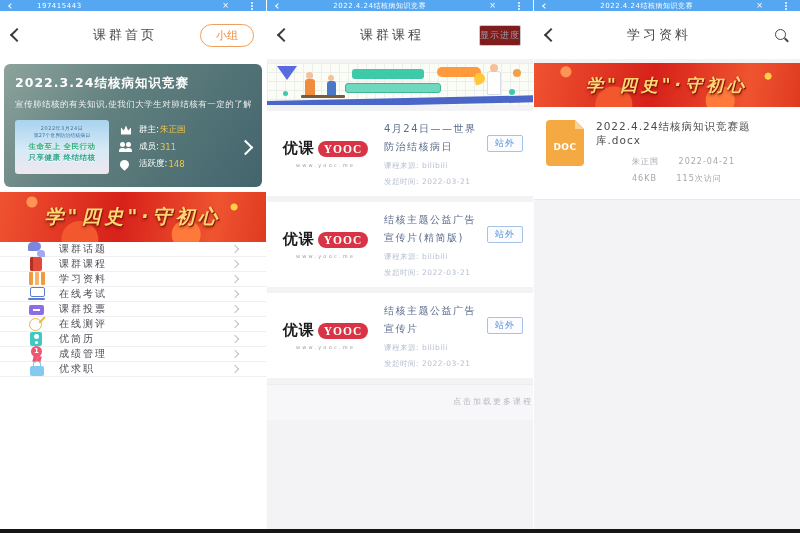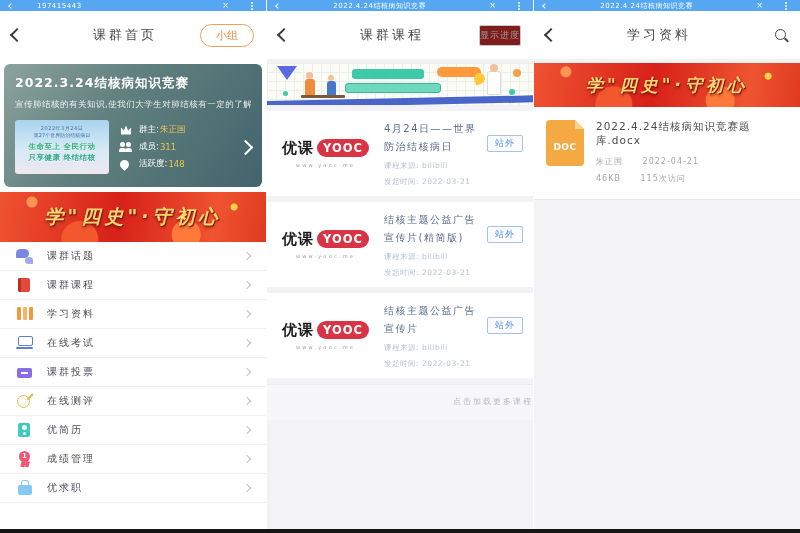--- a/index.html
+++ b/index.html
@@ -60,21 +60,21 @@
       radial-gradient(circle at 70% 85%, #ff7a3a 0 14px, transparent 15px),
       radial-gradient(circle at 30% 95%, #f2572e 0 18px, transparent 19px),
       linear-gradient(100deg,#ef5330 0%,#d7211a 45%,#ef5430 80%,#df3a20 100%); }
   .redbn .cal { font-size:19px; font-weight:bold; color:#ffd873; letter-spacing:4px; font-style:italic;
     text-shadow:1px 1px 0 #8c130a, 0 2px 3px rgba(90,10,5,.6); }
   .redbn.small { height:44px; margin:4px 0 0; }
   .redbn.small .cal { font-size:17px; }
 
   
   .menu { background:#fff; }
-  .mrow { height:29px; display:flex; align-items:center; padding:0 16px; border-bottom:1px solid #efeff2; cursor:pointer; }
+  .mrow { height:15px; display:flex; align-items:center; padding:0 28px; border-bottom:1px solid #efeff2; cursor:pointer; }
   .mrow .lb { font-size:10px; color:#4c4c56; letter-spacing:2px; }
   .chev-s { width:6px; height:6px; border-top:1.4px solid #bfbfc8; border-right:1.4px solid #bfbfc8; transform:rotate(45deg); margin-left:auto; flex:none; }
   .ic { width:18px; height:16px; position:relative; margin-right:13px; flex:none; }
   .ic::before,.ic::after { content:''; position:absolute; }
   .i-chat::before { width:13px; height:9px; background:#7b87de; border-radius:5px 5px 5px 1px; left:0; top:1px; }
   .i-chat::after { width:8px; height:7px; background:#a2aaee; border-radius:4px 4px 1px 4px; right:1px; bottom:0; }
   .i-book::before { width:12px; height:14px; background:#e2493b; border-radius:2px; left:2px; top:1px; }
   .i-book::after { width:3px; height:14px; background:#b5301f; left:2px; top:1px; border-radius:2px 0 0 2px; }
   .i-files::before { width:4px; height:13px; background:#f09a3e; left:1px; top:1px; border-radius:1px; box-shadow:6px 0 0 #f6b468, 12px 0 0 #f09a3e; }
   .i-laptop::before { width:13px; height:8px; border:1.8px solid #5b7fd0; border-radius:2px; left:2px; top:1px; }
@@ -111,39 +111,39 @@
   .cb-mega { right:48px; top:10px; width:11px; height:11px; background:#ffc83c; border-radius:50% 50% 50% 0; transform:rotate(-20deg); }
   .cb-dot1 { right:12px; top:6px; width:8px; height:8px; background:#f0a04a; border-radius:50%; }
   .cb-dot2 { right:18px; top:26px; width:6px; height:6px; background:#3ec9a8; border-radius:50%; }
   .cb-dot3 { left:16px; top:28px; width:5px; height:5px; background:#3ec9a8; border-radius:50%; }
   .cb-strip { left:-6px; bottom:0; width:110%; height:7px; background:#4a66c8; transform:rotate(-1.2deg); }
 
   
   .clist { padding-top:6px; background:#f3f3f5; }
   .ccard { background:#fff; margin-bottom:6px; padding:9px 10px; display:flex; cursor:pointer; }
   .yooc { width:97px; flex:none; display:flex; flex-direction:column; align-items:center; justify-content:center; }
-  .yooc .row1 { display:flex; align-items:flex-start; }
+  .yooc .row1 { display:flex; align-items:center;font-family:Liberation Serif, serif; }
   .yooc .cn { font-size:15px; font-weight:bold; color:#1c1c1c; letter-spacing:1px; }
   .yooc .en { font-size:11.5px; font-weight:bold; color:#fff; background:#d83445; padding:2px 6px; border-radius:9px; margin-left:3px; letter-spacing:1px; }
   .yooc .site { font-size:5px; color:#9a9aa0; letter-spacing:2.2px; margin-top:4px; }
   .cinfo { flex:1; margin-left:10px; position:relative; padding-right:2px; }
   .cinfo .ct { font-size:10px; color:#5a6c8c; letter-spacing:1.5px; line-height:1.75; padding-right:42px; }
   .badge-out { position:absolute; right:0; top:15px; font-size:9px; color:#5a8fd8; border:1px solid #a6c2e6; background:#fafcff; padding:1px 7px; border-radius:2px; letter-spacing:1px; }
   .cmeta { font-size:7.5px; color:#b6becf; margin-top:6px; letter-spacing:.5px; }
   .loadmore { text-align:right; font-size:8px; color:#b8b8c2; padding:11px 0 13px; background:#f7f7f9; border-top:1px solid #ececf0; letter-spacing:2px; cursor:pointer; }
 
   
   .fwrap { background:#fff; padding:13px 12px 15px; border-bottom:1px solid #e9e9ec; display:flex; cursor:pointer; }
   .doc { width:38px; height:46px; background:#f5a942; border-radius:4px; flex:none; position:relative; }
   .doc::before { content:''; position:absolute; right:0; top:0; width:0; height:0; border-left:9px solid transparent; border-top:9px solid #fff; border-radius:0 4px 0 0; }
   .doc::after { content:''; position:absolute; right:0; top:0; width:0; height:0; border-right:9px solid transparent; border-bottom:9px solid #fbd193; }
   .doc .dl { position:absolute; left:0; right:0; top:22px; text-align:center; color:#fff; font-size:9px; font-weight:bold; letter-spacing:.5px; }
   .finfo { margin-left:12px; flex:1; }
   .fname { font-size:10.5px; color:#4a4a50; letter-spacing:1px; }
-  .fmeta { font-size:8px; color:#a6a6ae; margin-top:8px; letter-spacing:1px; }
+  .fmeta { font-size:8px; color:#a6a6ae; margin-top:8px; letter-spacing:1px;margin-left:36px; }
   .fmeta span { margin-right:16px; }
   .fmeta.m2 { margin-top:6px; }
 </style>
 </head>
 <body>
 
 <div class="screen">
 
   <div class="phone">
     <div class="sbar">

